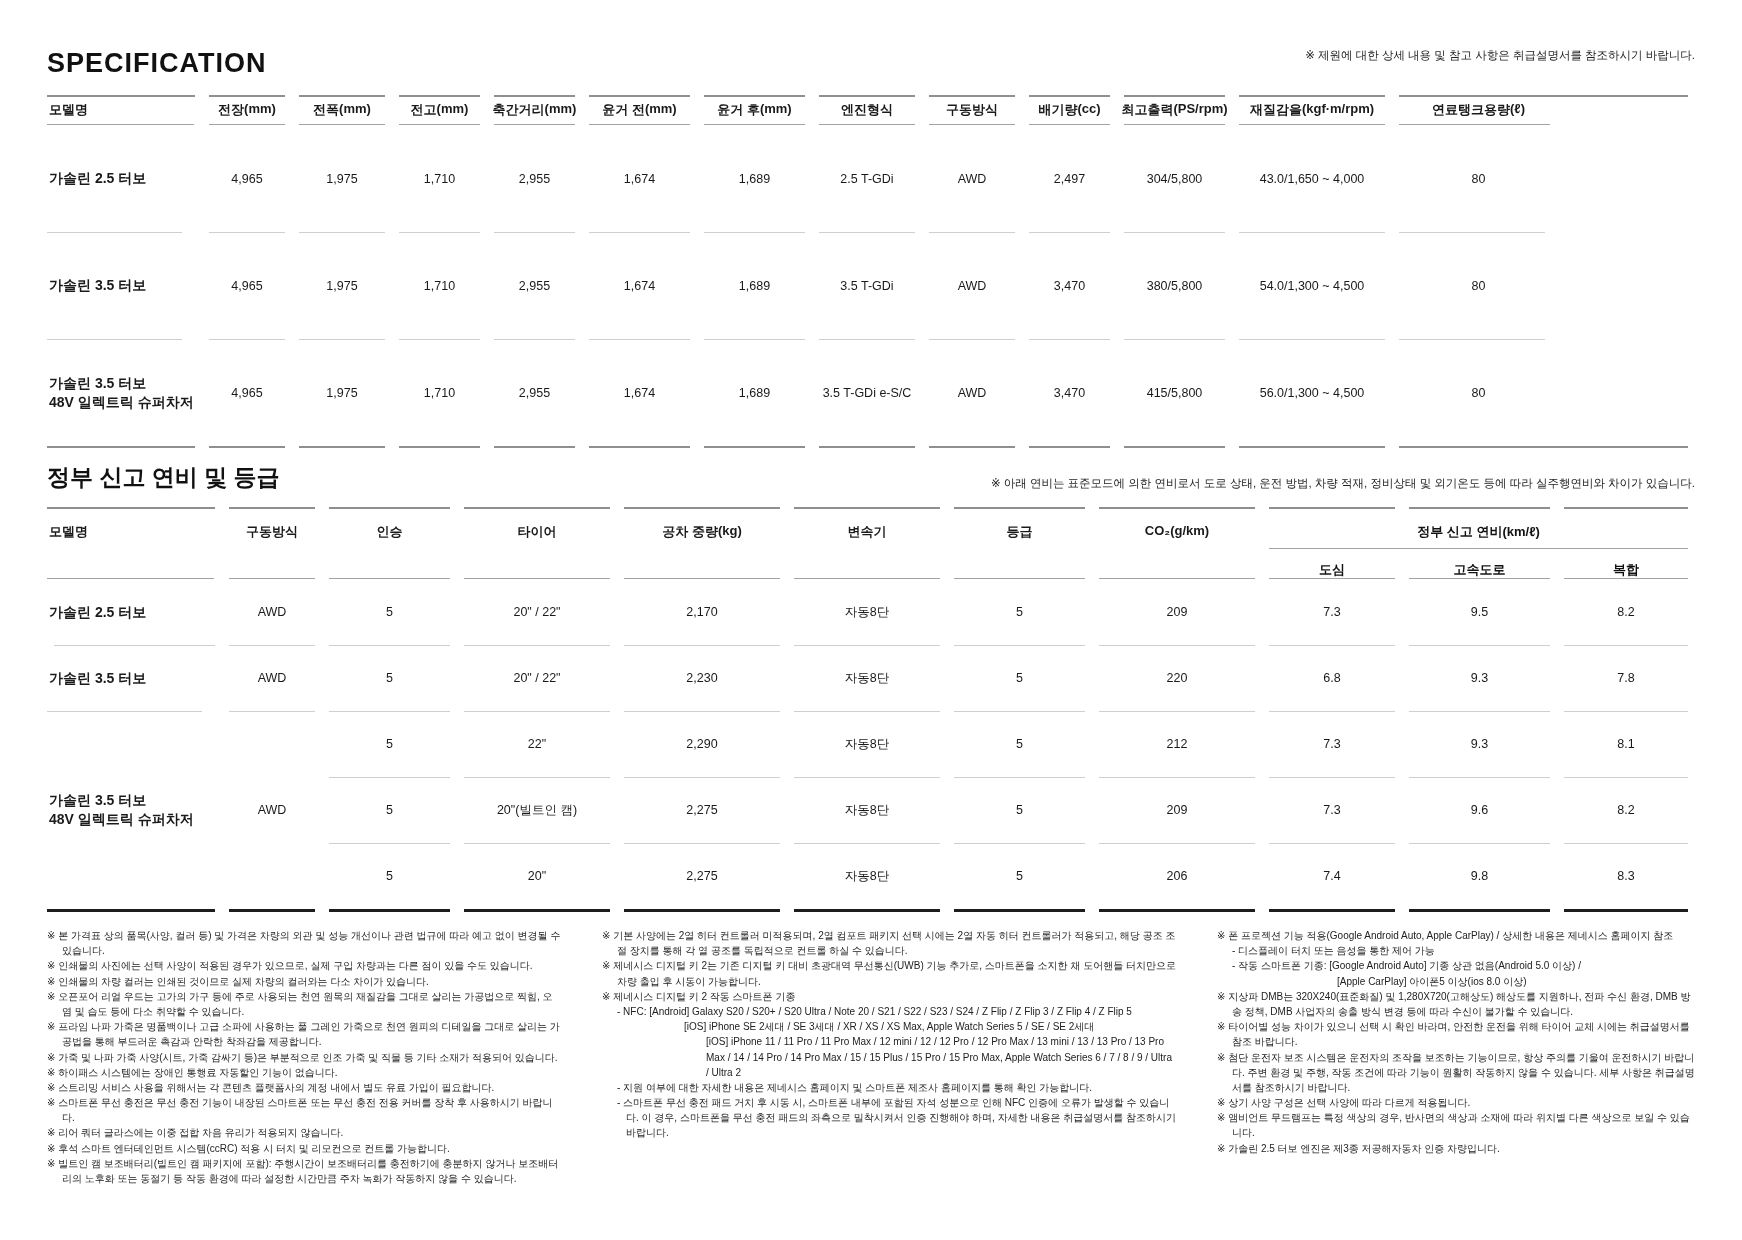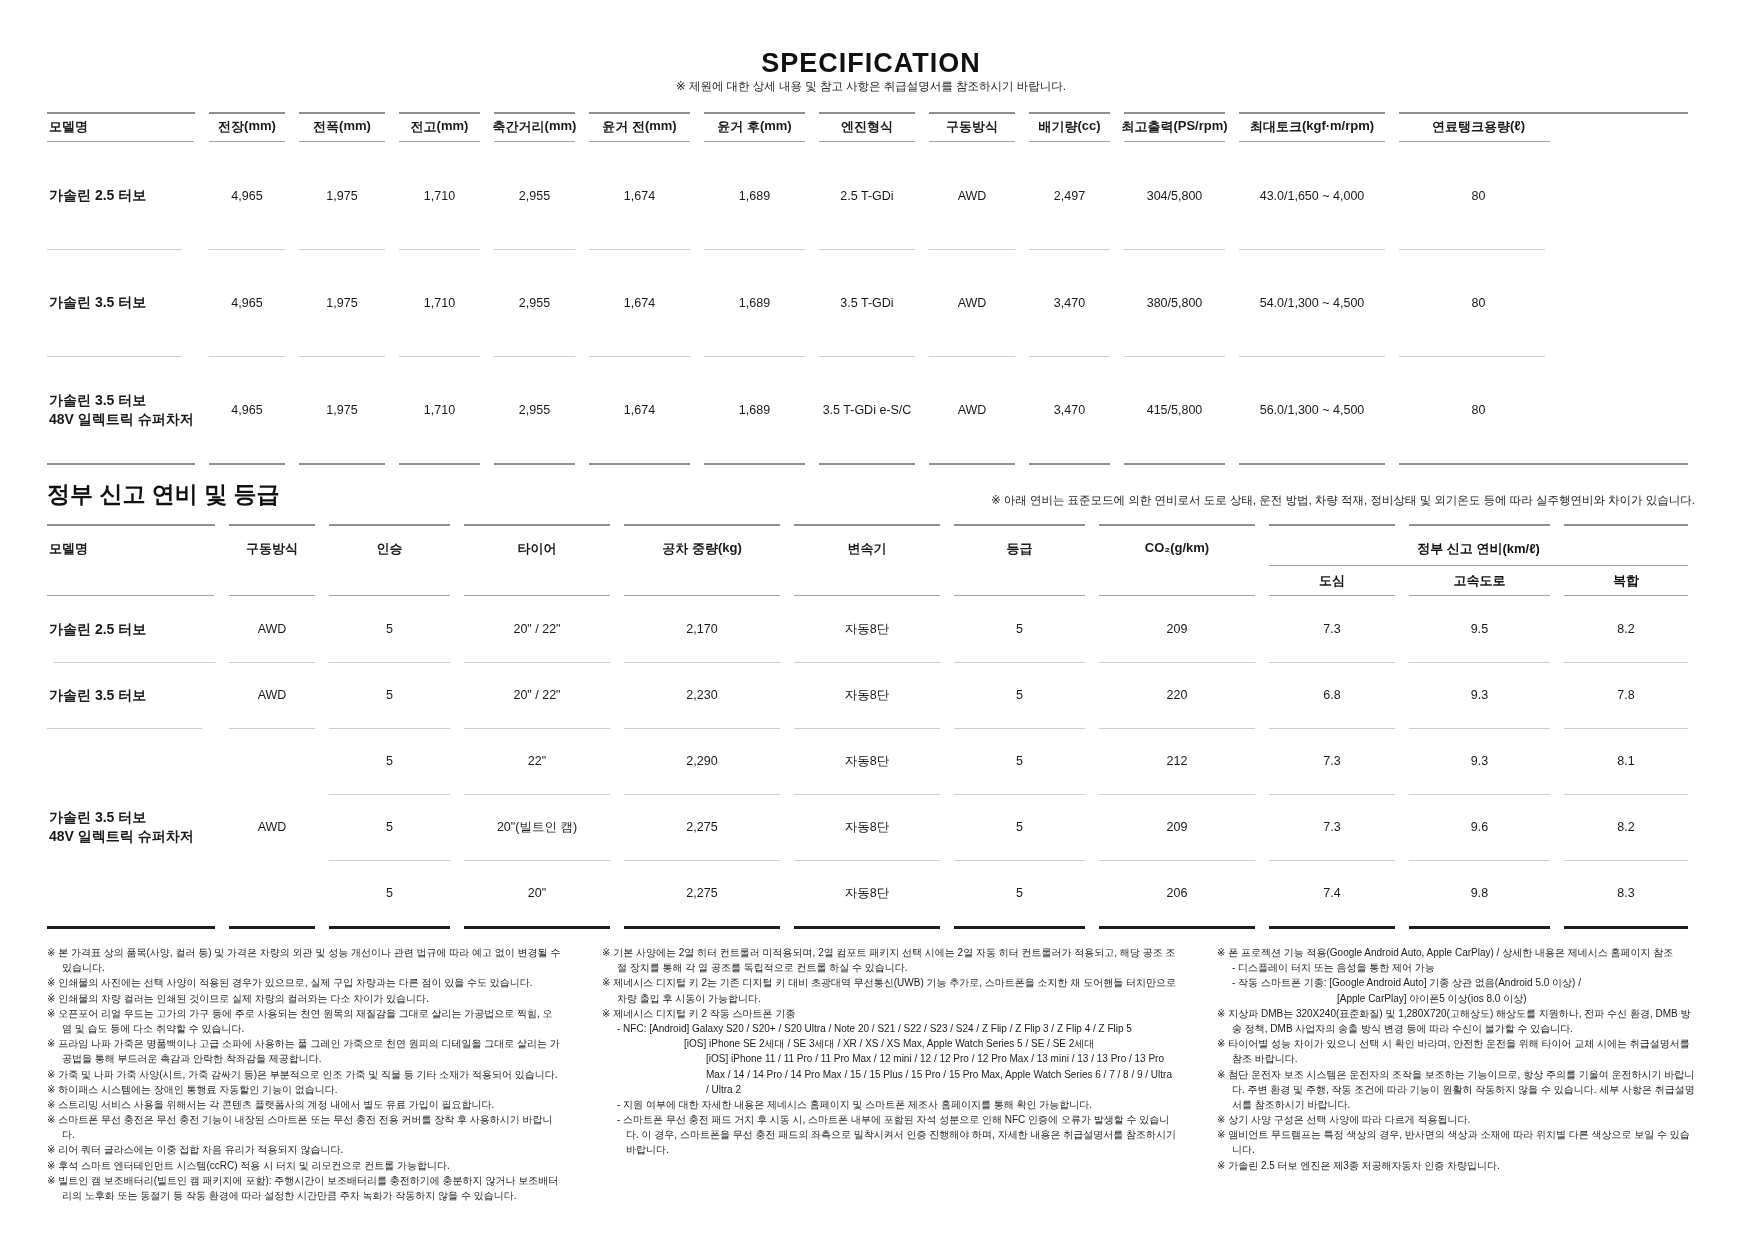--- a/index.html
+++ b/index.html
@@ -2,21 +2,21 @@
 <html><head>
 <meta charset="utf-8">
 <style>
   * { margin:0; padding:0; box-sizing:border-box; }
   html,body { background:#fff; }
   body { width:1742px; height:1240px; overflow:hidden;
          font-family:"Liberation Sans","DejaVu Sans",sans-serif; color:#111; }
   .page { padding:0 47px; }
 
   
-  .titlebar { padding-top:48px; display:flex; justify-content:space-between; align-items:center;flex-direction:column; }
+  .titlebar { padding-top:48px; display:flex; justify-content:space-between; align-items:flex-start; }
   .titlebar h1 { font-size:27px; font-weight:700; letter-spacing:1px; }
   .topnote { font-size:11.5px; color:#222; padding-bottom:2px; }
 
   
   .trow { display:flex; }
   .cell { position:relative; display:flex; align-items:center; justify-content:center;
           font-size:12.5px; color:#1a1a1a; }
   .modelcell { flex-direction:column; align-items:flex-start; justify-content:center;
                font-weight:700; font-size:14px; line-height:1.35; padding-left:2px; white-space:nowrap; }
   .hcell { display:flex; align-items:flex-start; justify-content:center;
@@ -58,21 +58,21 @@
   .b0{width:175px}.b1{width:100px}.b2{width:135px}.b3{width:160px}.b4{width:170px}
   .b5{width:160px}.b6{width:145px}.b7{width:170px}.b8{width:140px}.b9{width:155px}.b10{width:138px}
   .t2 { margin-top:14px; }
   .t2head { display:flex; height:70px; }
   .t2head .hcell { padding-top:14px; }
   .t2head .b0 { justify-content:flex-start; padding-left:2px; }
   .t2head .b0 .hline { left:0; right:8px; }
   .ggroup { width:433px; position:relative; }
   .gname { text-align:center; padding-top:14px; font-size:13px; font-weight:700; }
   .gline { height:1px; background:#a3a3a3; margin:7px 7px 0; }
-  .gsubs { position:absolute; left:0; right:0; top:44px; bottom:0; display:flex; }
+  .gsubs { position:absolute; left:0; right:0; top:44px; bottom:0; display:flex;align-items:flex-end; }
   .gsub { position:relative; display:flex; align-items:flex-start; justify-content:center;
           font-size:13px; font-weight:700; padding-top:2px; }
   .t2r { height:66px; }
   .t2body .t2r + .t2r .cell::before,
   .gvblock > .cell::before,
   .innercol .t2r .cell::before { content:""; position:absolute; top:0; left:7px; right:7px; height:1px; background:#cfcfcf; }
   .gvblock > .b0::before { left:0; right:20px; }
   .gvblock { display:flex; }
   .innercol { display:flex; flex-direction:column; }
 
@@ -163,21 +163,21 @@
           <span>배기량</span>
           <span class="hu">(cc)</span>
           <i class="hline"></i>
         </div>
       <div class="cell a10 hcell">
           <span>최고출력</span>
           <span class="hu">(PS/rpm)</span>
           <i class="hline"></i>
         </div>
       <div class="cell a11 hcell">
-          <span>최대토크</span>
+          <span>재질감을</span>
           <span class="hu">(kgf·m/rpm)</span>
           <i class="hline"></i>
         </div>
       <div class="cell a12 hcell">
           <span>연료탱크용량</span>
           <span class="hu">(ℓ)</span>
           <i class="hline"></i>
         </div>
     </div>
     <div class="t1body">

